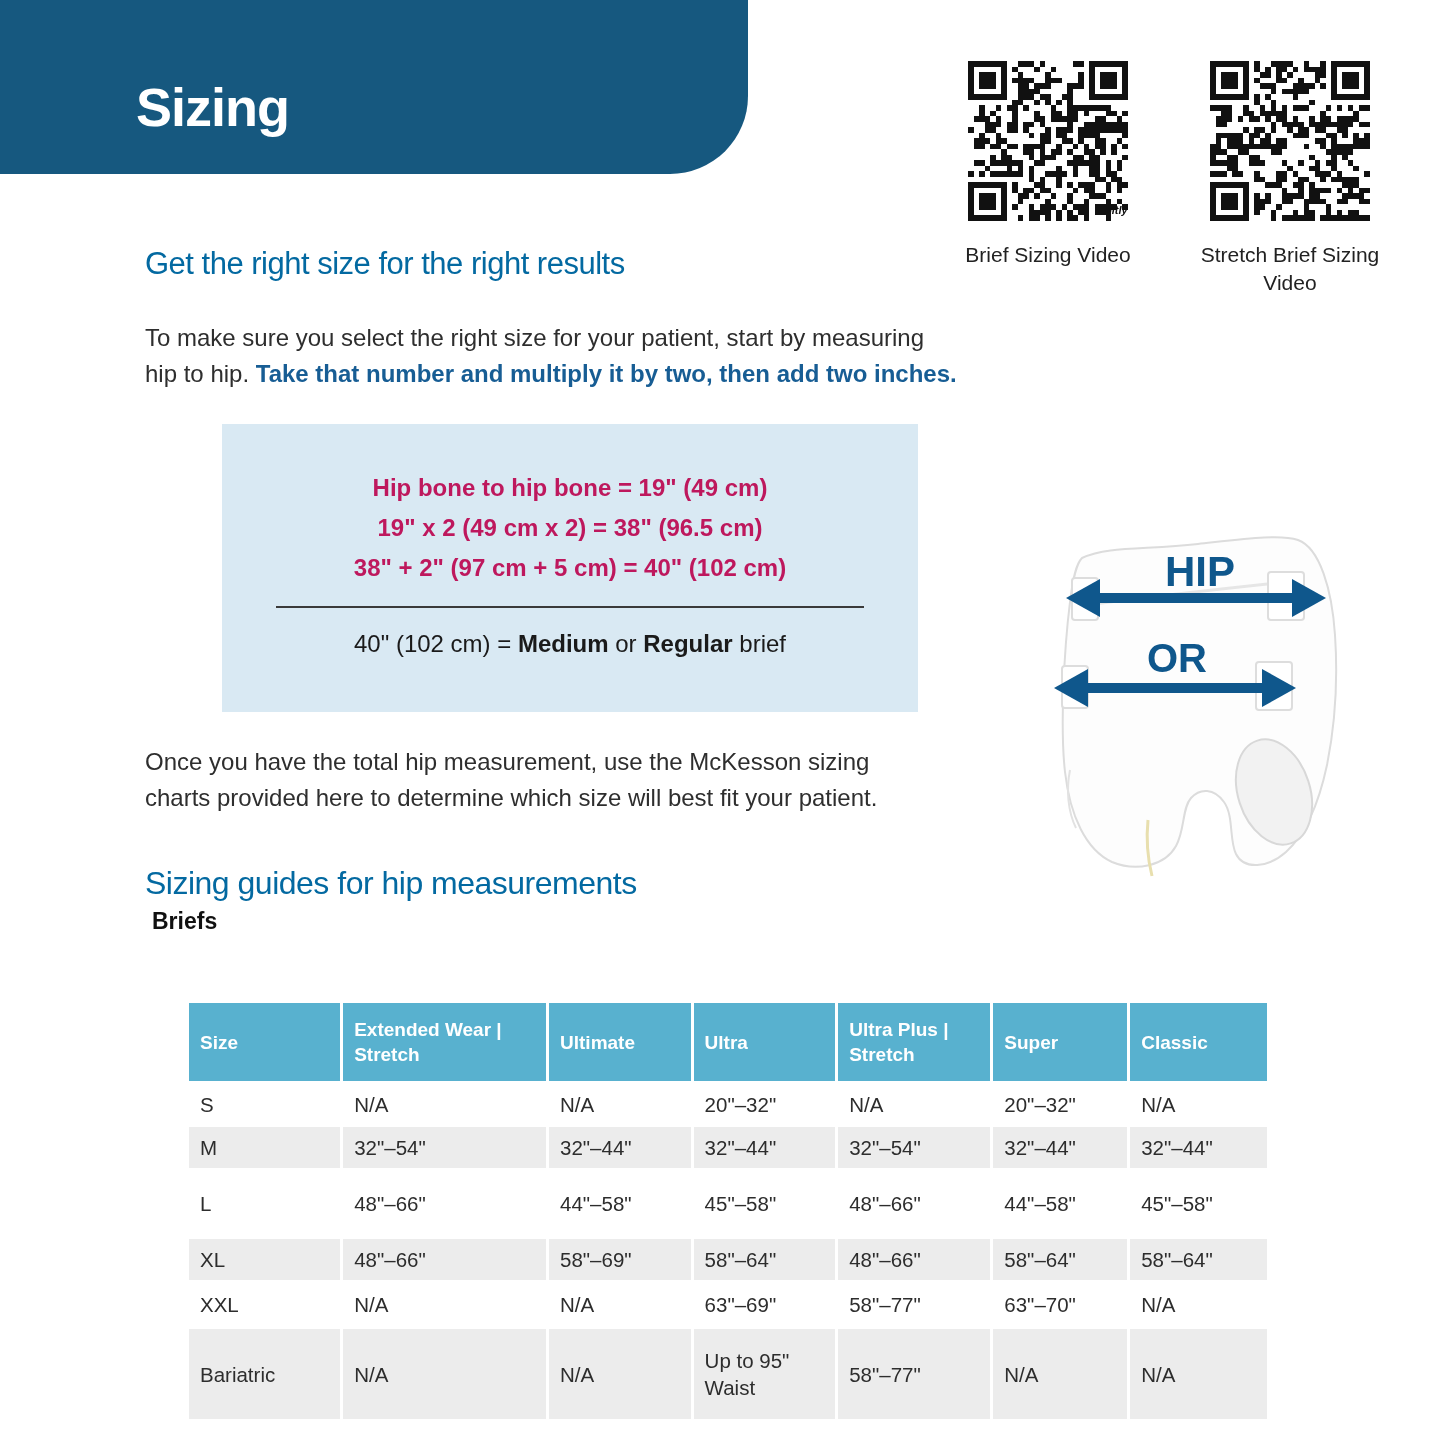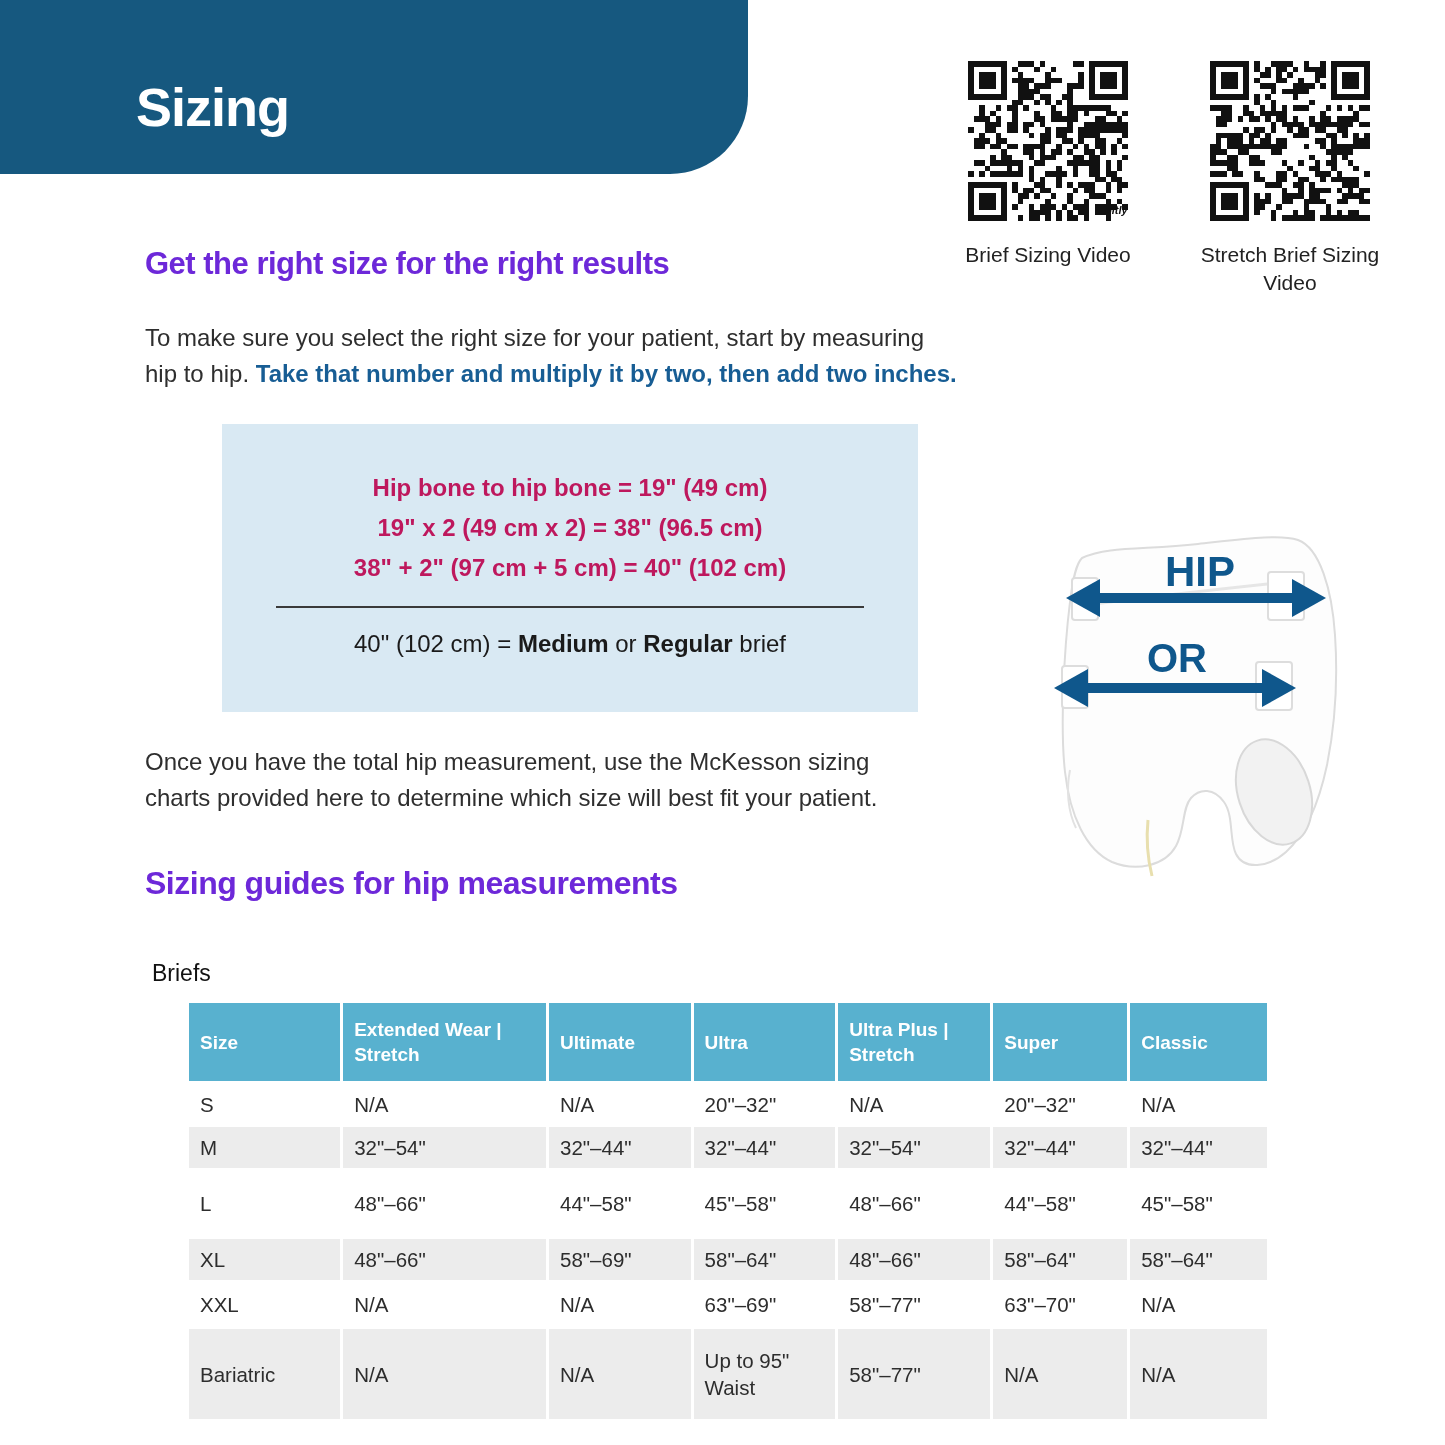--- a/index.html
+++ b/index.html
@@ -12,37 +12,37 @@
   .banner-title { position:absolute; left:136px; top:76px; color:#ffffff;
                   font-size:54px; font-weight:bold; letter-spacing:-1px; }
 
   
   .qr-fig { position:absolute; width:230px; text-align:center; }
   .qr-fig svg { display:block; margin:0 auto; }
   .qr-caption { margin-top:20px; font-size:21px; color:#222222; line-height:28px; }
   .bitly { position:absolute; font-size:11px; font-style:italic; font-weight:bold; color:#111; }
 
   
-  .h2 { position:absolute; color:#6d28d9; font-weight:bold; letter-spacing:-0.5px; }
+  .h2 { position:absolute; color:#0369a1; font-weight:normal; letter-spacing:-0.5px; }
   .para { position:absolute; font-size:24px; line-height:36px; color:#2e2e2e; }
   .para .bold-blue { color:#175d94; font-weight:bold;text-align:right; }
 
   
   .calc-box { position:absolute; left:222px; top:424px; width:696px; height:288px;
               background:#d9e9f3; text-align:center; padding-top:44px; }
   .calc-line { font-size:24px; font-weight:bold; color:#be185d; line-height:40px; }
   .calc-divider { width:588px; height:0; border-top:2px solid #3a3a3a; margin:18px auto 22px auto; }
   .calc-result { font-size:24px; color:#1a1a1a; font-weight:bold; }
   .calc-result .light { font-weight:normal; }
 
   
   .brief-illustration { position:absolute; left:1048px; top:520px; width:300px; height:360px; }
 
   
-  .table-title { position:absolute; left:152px; top:960px; font-size:23px; font-weight:normal; color:#111111; }
+  .table-title { position:absolute; left:152px; top:908px; font-size:23px; font-weight:bold; color:#111111; }
   .briefs-table { position:absolute; left:148px; top:1003px; width:1122px; }
   .trow { display:flex;padding-left:41px; }
   .tcell { display:flex; align-items:center; border-right:3px solid #ffffff;
            padding-left:11px; padding-right:8px; }
   .thead .tcell { background:#58b1cf; color:#ffffff; font-size:19px; font-weight:bold;
                   line-height:25px; height:78px; }
   .tbody-row .tcell { font-size:20.5px; color:#2d2d2d; line-height:27px; }
   .row-white { background:#ffffff; }
   .row-gray .tcell { background:#ececec; }
   .c0{width:160px;} .c1{width:214px;} .c2{width:150px;} .c3{width:150px;}

